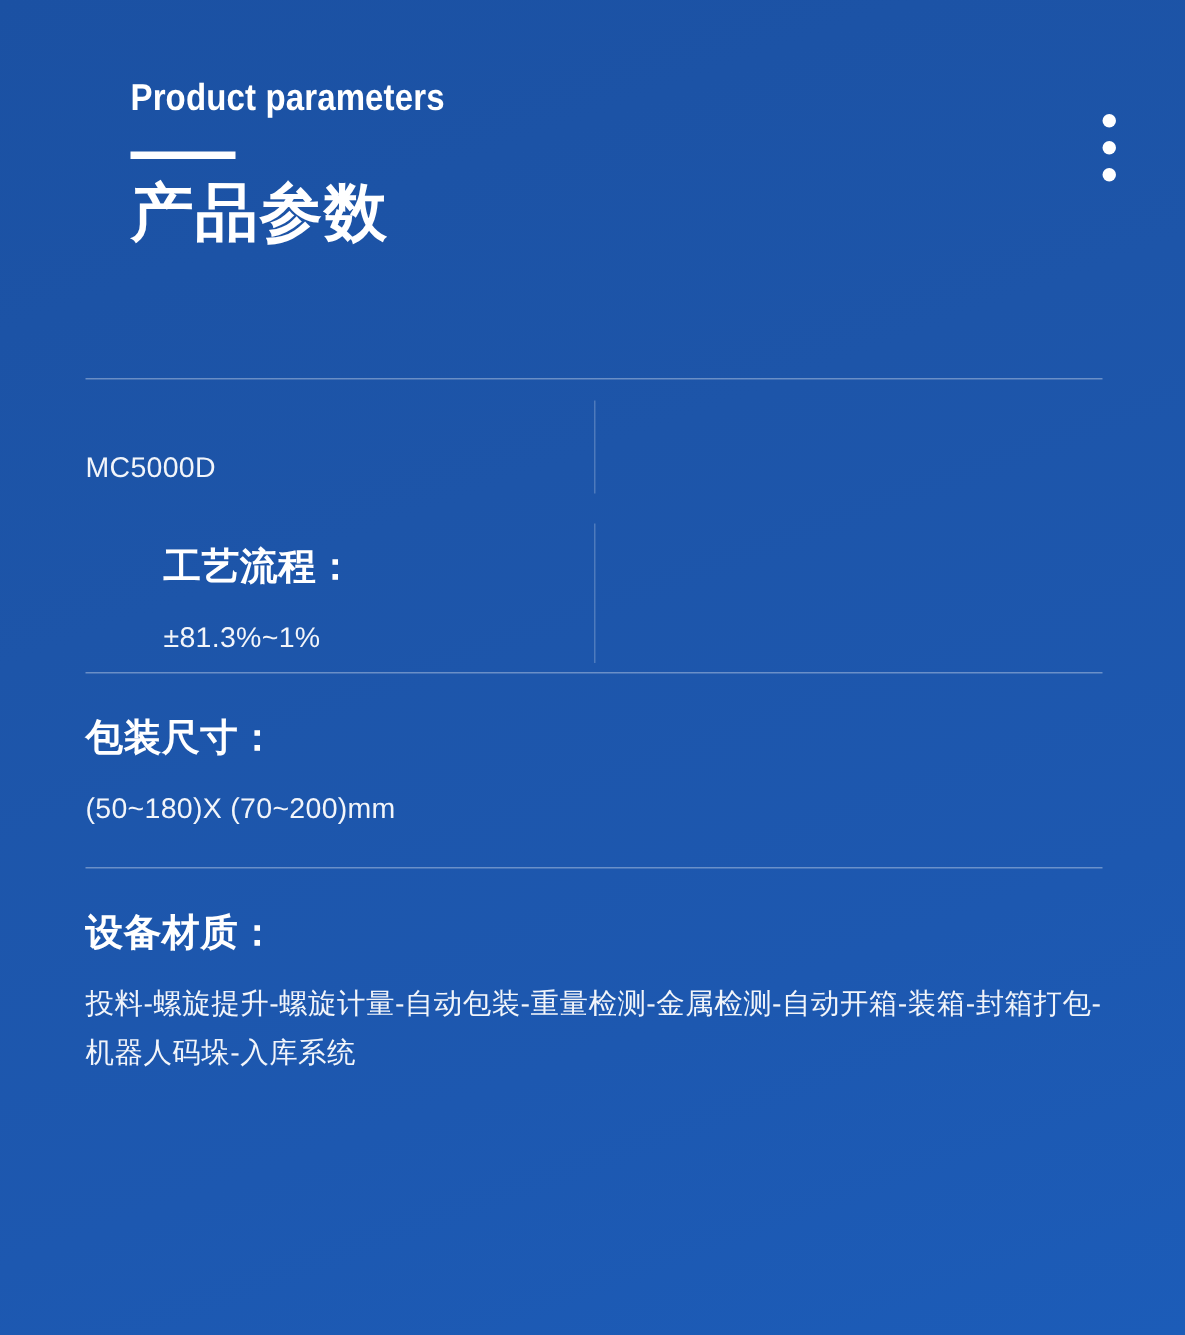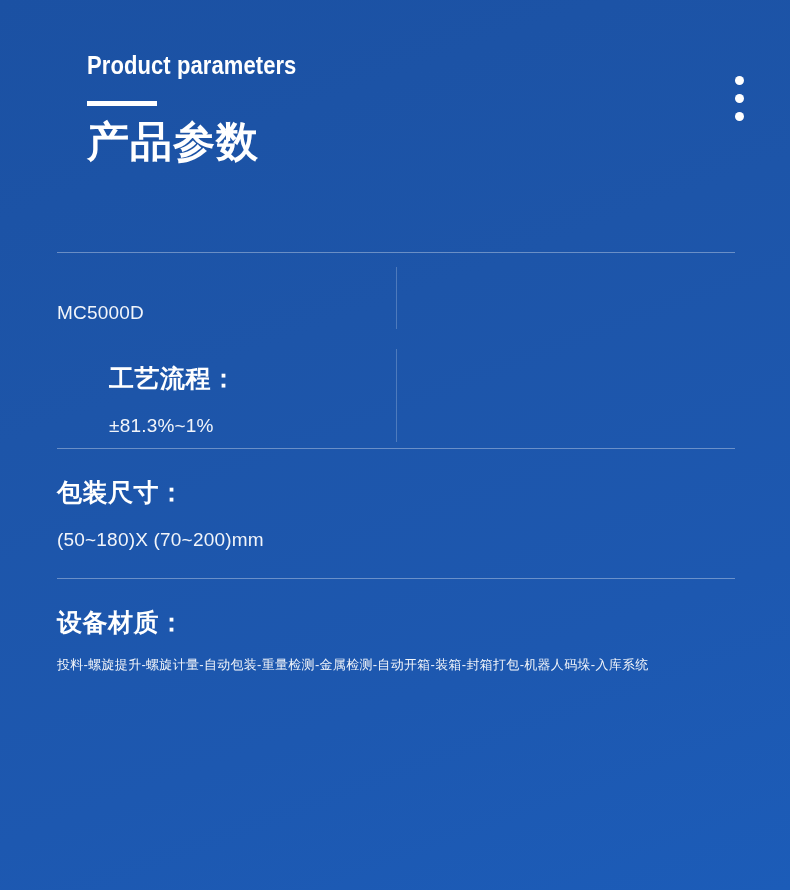--- a/index.html
+++ b/index.html
@@ -138,21 +138,21 @@
   .value-line { display: block; white-space: nowrap; }
 
   
   .block {
     padding-top: 28px;
     padding-bottom: 22px;
   }
 
   .flow-value {
     margin-top: 16px;
-    font-size: 13px;
+    font-size: 19px;
     line-height: 1.72;
     color: #f2f5fa;
     letter-spacing: 0.3px;
     max-width: 690px;
   }
 </style>
 </head>
 <body>
 
 <div class="page">

